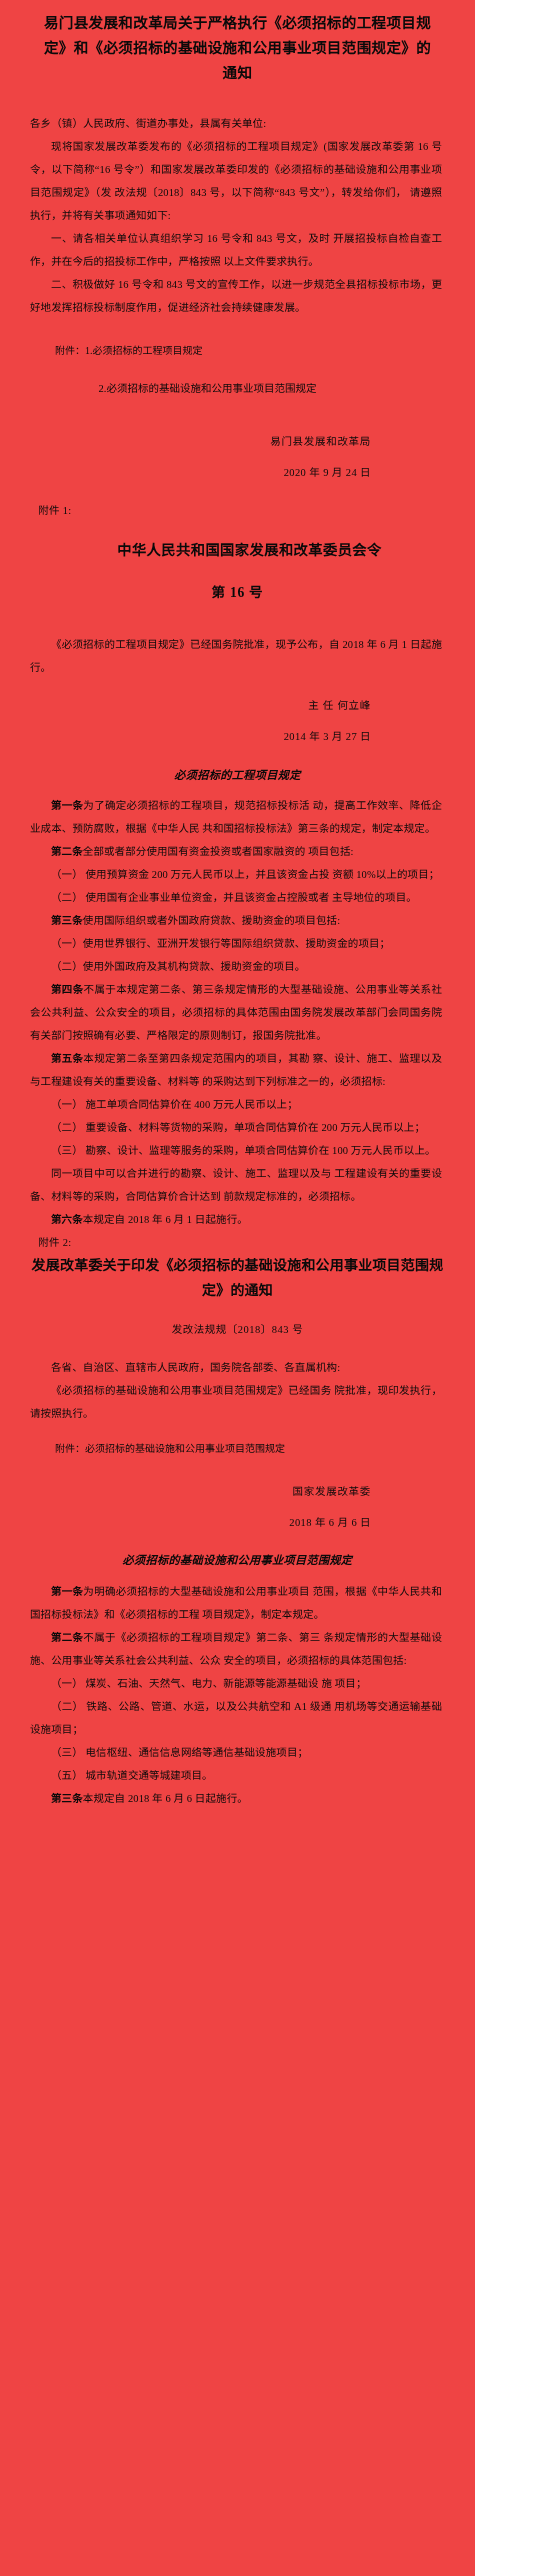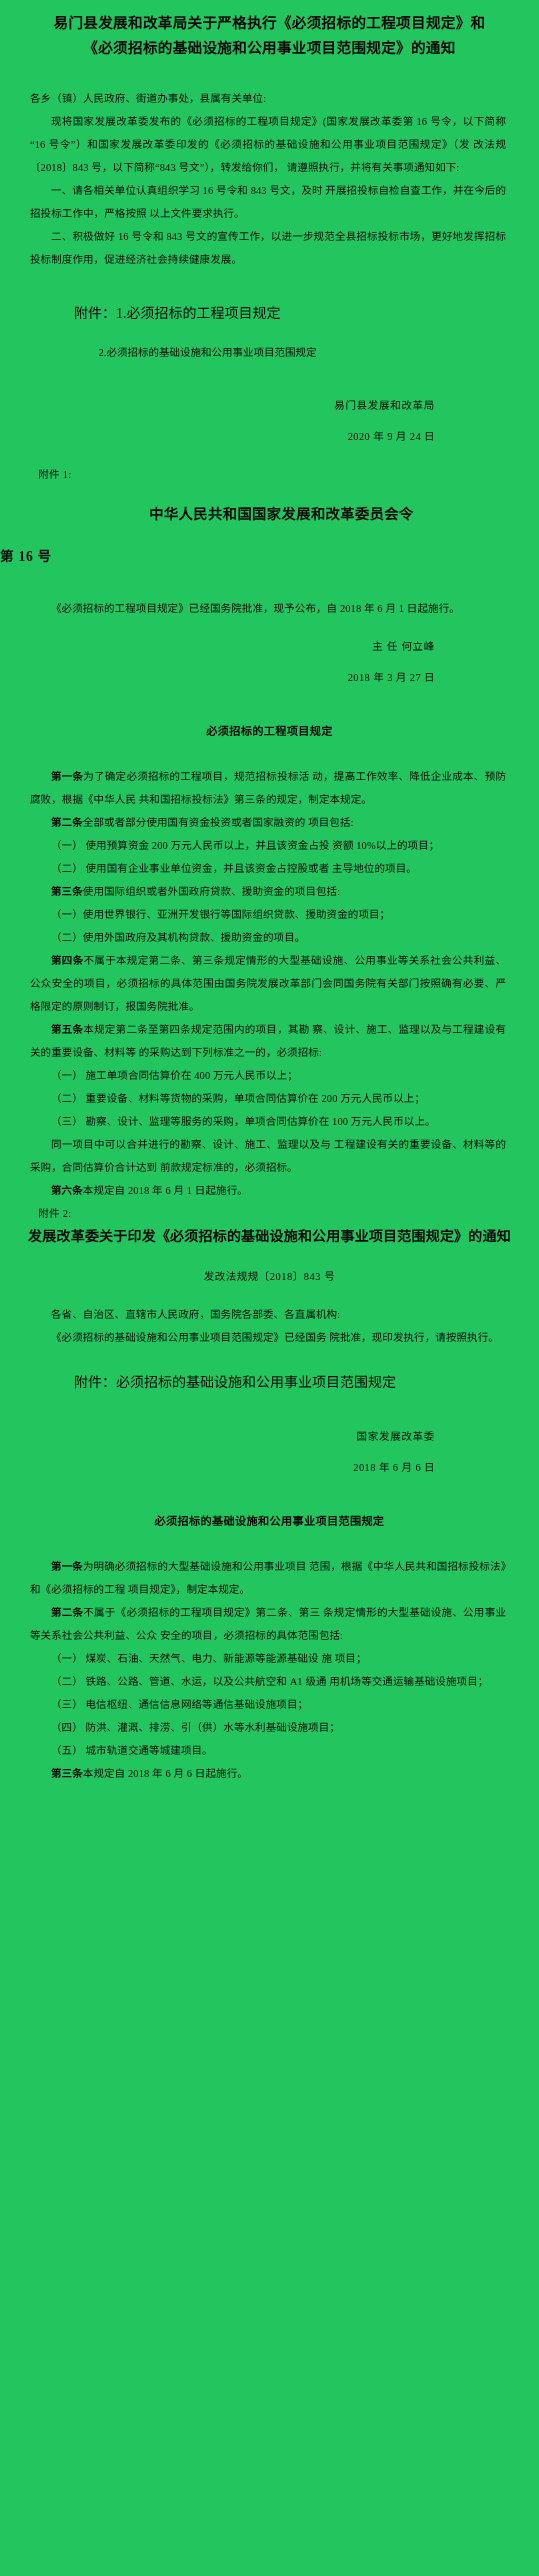--- a/index.html
+++ b/index.html
@@ -9,25 +9,25 @@
     background: #ffffff;
   }
   body {
     width: 539px;
     min-height: 2576px;
     font-family: "Liberation Serif", "DejaVu Serif", serif;
     color: #0a0a0a;
     -webkit-font-smoothing: none;
   }
   .page {
-    width: 539px;
+    width: 475px;
     min-height: 2576px;
     box-sizing: border-box;
     padding: 0 0 20.4px 0;
-    background: #22c55e;
+    background: #ef4444;
     position: relative;
   }
   .doc-title {
     font-size: 14.6px;
     font-weight: bold;
     line-height: 25px;
     text-align: center;
     letter-spacing: 0.3px;
     padding: 11px 42px 0 42px;
     box-sizing: border-box;
@@ -40,23 +40,23 @@
     font-size: 10.5px;
     line-height: 23px;
     margin: 0;
     text-align: justify;
     text-justify: inter-ideograph;
     letter-spacing: 0.1px;
   }
   p.indent2 { text-indent: 2em; }
   p.indent0 { text-indent: 0; }
   .attach-line {
-    font-size: 14px;
-    line-height: 23px;
-    margin: 16px;
+    font-size: 10px;
+    line-height: 23px;
+    margin: 5px;
     padding-left: 2em;
   }
   .attach-line2 {
     font-size: 10.5px;
     line-height: 23px;
     margin: 15px;
     padding-left: 5.1em;
   }
   .signature {
     font-size: 10.5px;
@@ -80,31 +80,32 @@
     line-height: 27px;
     text-align: center;
     letter-spacing: 0.4px;
     margin: 0;
     padding-left: 24px;
   }
   .center-title-md {
     font-size: 13.6px;
     font-weight: bold;
     line-height: 28.6px;
-    text-align: left;
+    text-align: center;
     letter-spacing: 0.7px;
     margin: 0;
   }
   .center-subtitle {
     font-size: 11.2px;
     font-weight: bold;
     line-height: 24.5px;
     text-align: center;
     letter-spacing: 0.3px;
-    margin: 15px;
+    margin: 0;
+    font-style: italic;
   }
   .center-plain {
     font-size: 10.5px;
     line-height: 23px;
     text-align: center;
     letter-spacing: 0.5px;
     margin: 0;
   }
   .art-label { font-weight: bold; }
   .spacer-xs { height: 6.8px; }
@@ -159,21 +160,21 @@
   <p class="center-title-md">第 16 号</p>
 
   <div class="spacer-md"></div>
 
   <div class="body-block">
     <p class="para indent2">《必须招标的工程项目规定》已经国务院批准，现予公布，自 2018 年 6 月 1 日起施行。</p>
 
     <div class="spacer-xs"></div>
 
     <p class="signature">主 任 何立峰</p>
-    <p class="signature signature-tight">2018 年 3 月 27 日</p>
+    <p class="signature signature-tight">2014 年 3 月 27 日</p>
   </div>
 
   <div class="spacer-xs"></div>
 
   <p class="center-subtitle">必须招标的工程项目规定</p>
 
   <div class="spacer-xs"></div>
 
   <div class="body-block">
 
@@ -245,21 +246,20 @@
       <span class="art-label">第一条</span><span>为明确必须招标的大型基础设施和公用事业项目 范围，根据《中华人民共和国招标投标法》和《必须招标的工程 项目规定》，制定本规定。</span>
     </p>
 
     <p class="para indent2">
       <span class="art-label">第二条</span><span>不属于《必须招标的工程项目规定》第二条、第三 条规定情形的大型基础设施、公用事业等关系社会公共利益、公众 安全的项目，必须招标的具体范围包括:</span>
     </p>
 
     <p class="para indent2">（一） 煤炭、石油、天然气、电力、新能源等能源基础设 施 项目；</p>
     <p class="para indent2">（二） 铁路、公路、管道、水运，以及公共航空和 A1 级通 用机场等交通运输基础设施项目；</p>
     <p class="para indent2">（三） 电信枢纽、通信信息网络等通信基础设施项目；</p>
-    <p class="para indent2">（四） 防洪、灌溉、排涝、引（供）水等水利基础设施项目；</p>
     <p class="para indent2">（五） 城市轨道交通等城建项目。</p>
 
     <p class="para indent2">
       <span class="art-label">第三条</span><span>本规定自 2018 年 6 月 6 日起施行。</span>
     </p>
   </div>
 
 </div>
 
 

